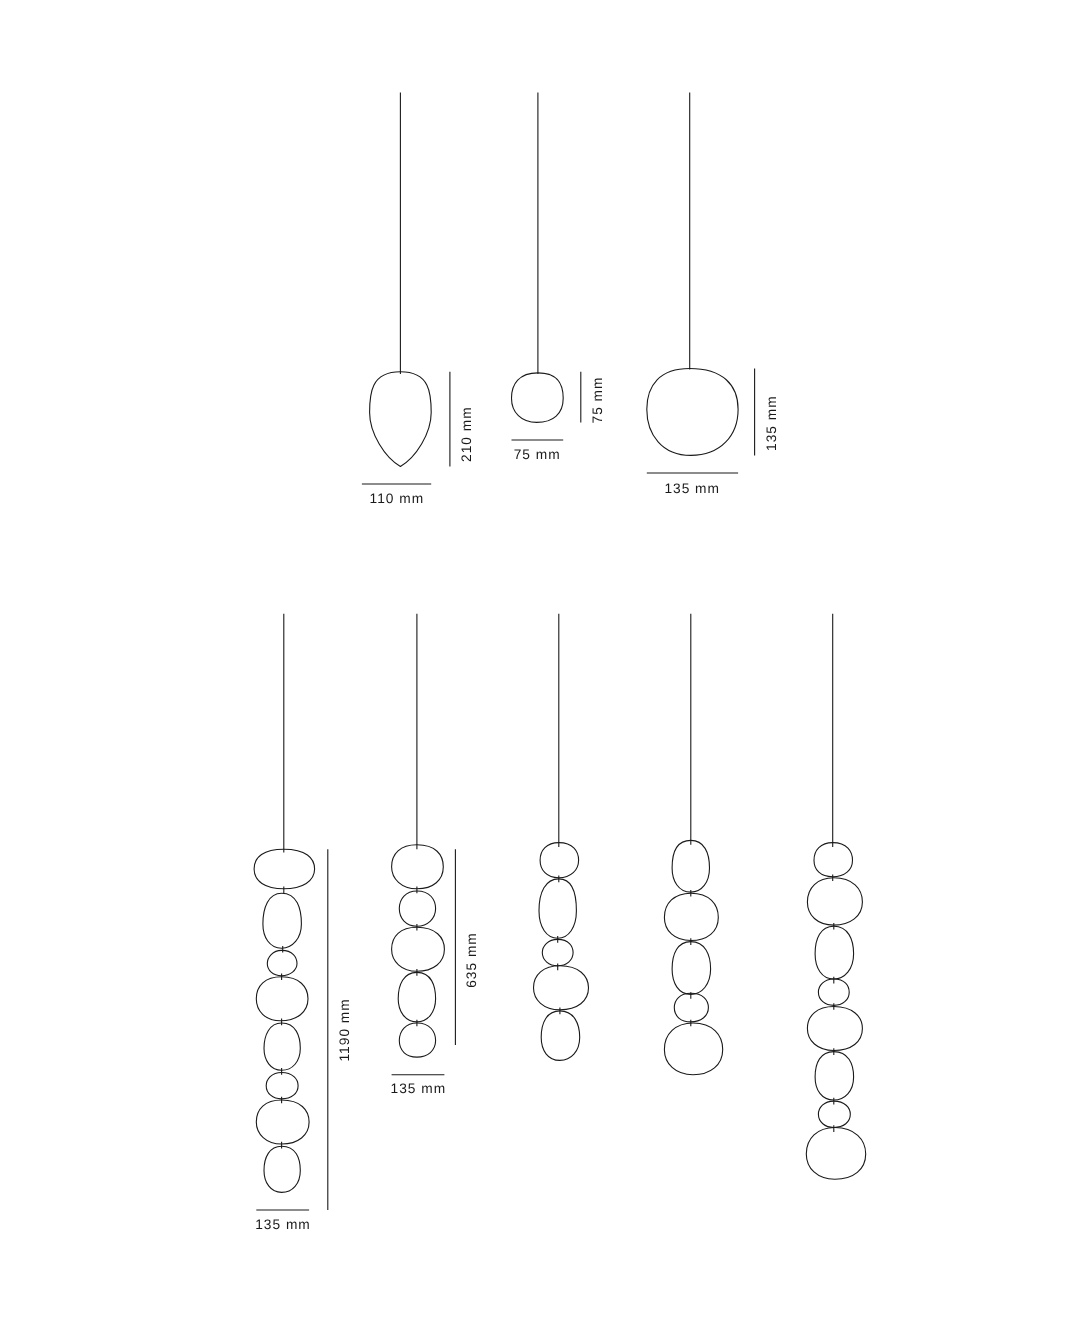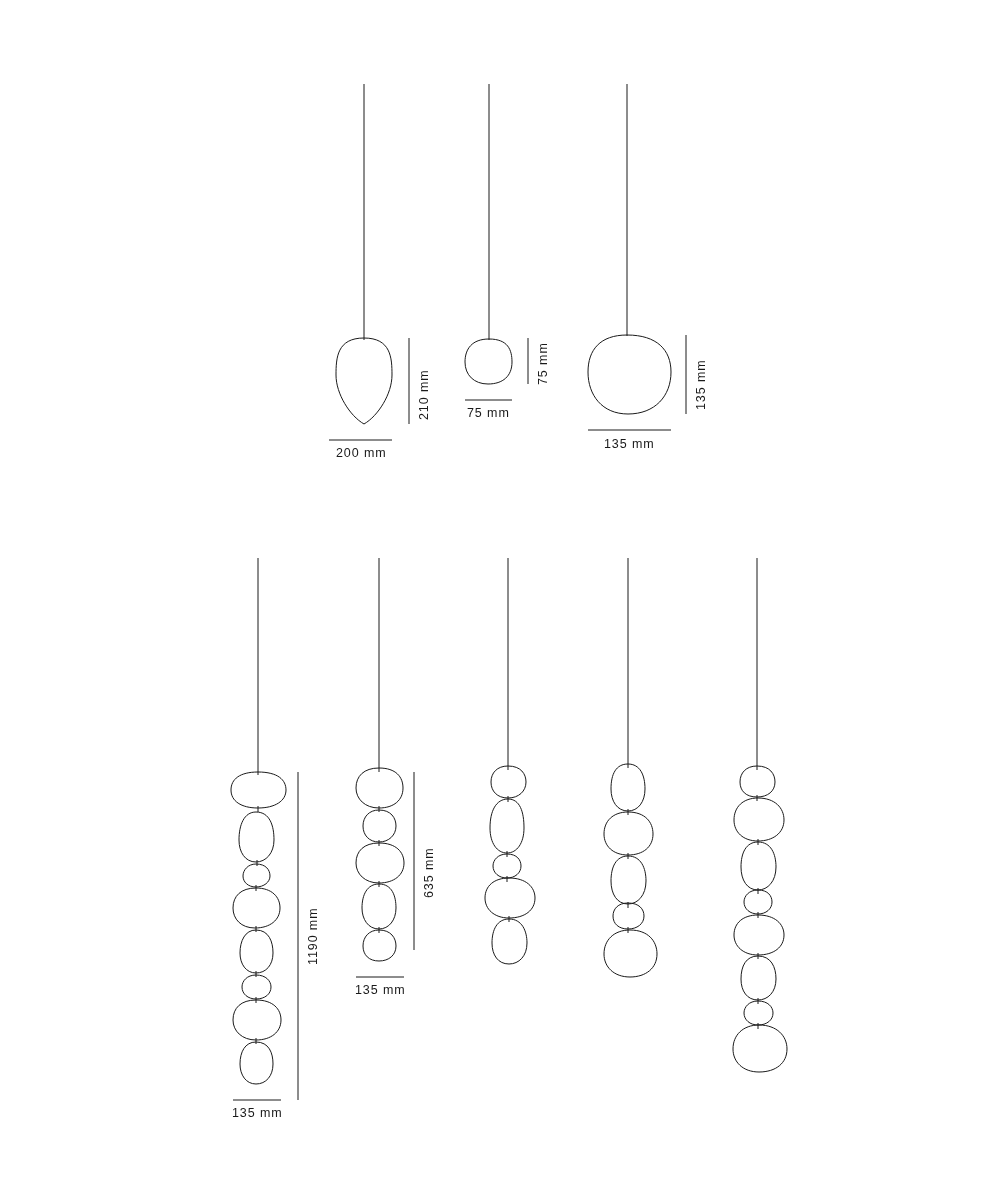--- a/index.html
+++ b/index.html
@@ -172,21 +172,21 @@
       <line class="cord" x1="758" y1="953" x2="758" y2="959"></line>
       <path class="stroke" d="M758,956 C 771,956 776,967 776,979 C 776,992 768,1000 758,1000 C 747,1000 741,991 741,979 C 741,966 746,956 758,956 Z"></path>
       <line class="cord" x1="758" y1="998" x2="758" y2="1004"></line>
       <path class="stroke" d="M758,1001 C 768,1001 773,1007 773,1013 C 773,1020 767,1025 758,1025 C 750,1025 744,1020 744,1013 C 744,1007 749,1001 758,1001 Z"></path>
       <line class="cord" x1="758" y1="1023" x2="758" y2="1029"></line>
       <path class="stroke" d="M759,1025 C 777,1025 787,1036 787,1049 C 787,1063 776,1072 759,1072 C 743,1072 733,1062 733,1049 C 733,1035 743,1025 759,1025 Z"></path>
     </g>
 
   </svg>
 
-  <div class="dim-label" style="left:336px; top:446px;">200 mm</div>
+  <div class="dim-label" style="left:336px; top:446px;">110 mm</div>
   <div class="dim-label vertical" style="left:417px; top:420px;">210 mm</div>
 
   <div class="dim-label" style="left:467px; top:406px;">75 mm</div>
   <div class="dim-label vertical" style="left:536px; top:385px;">75 mm</div>
 
   <div class="dim-label" style="left:604px; top:437px;">135 mm</div>
   <div class="dim-label vertical" style="left:694px; top:410px;">135 mm</div>
 
   <div class="dim-label" style="left:232px; top:1106px;">135 mm</div>
   <div class="dim-label vertical" style="left:306px; top:965px;">1190 mm</div>

